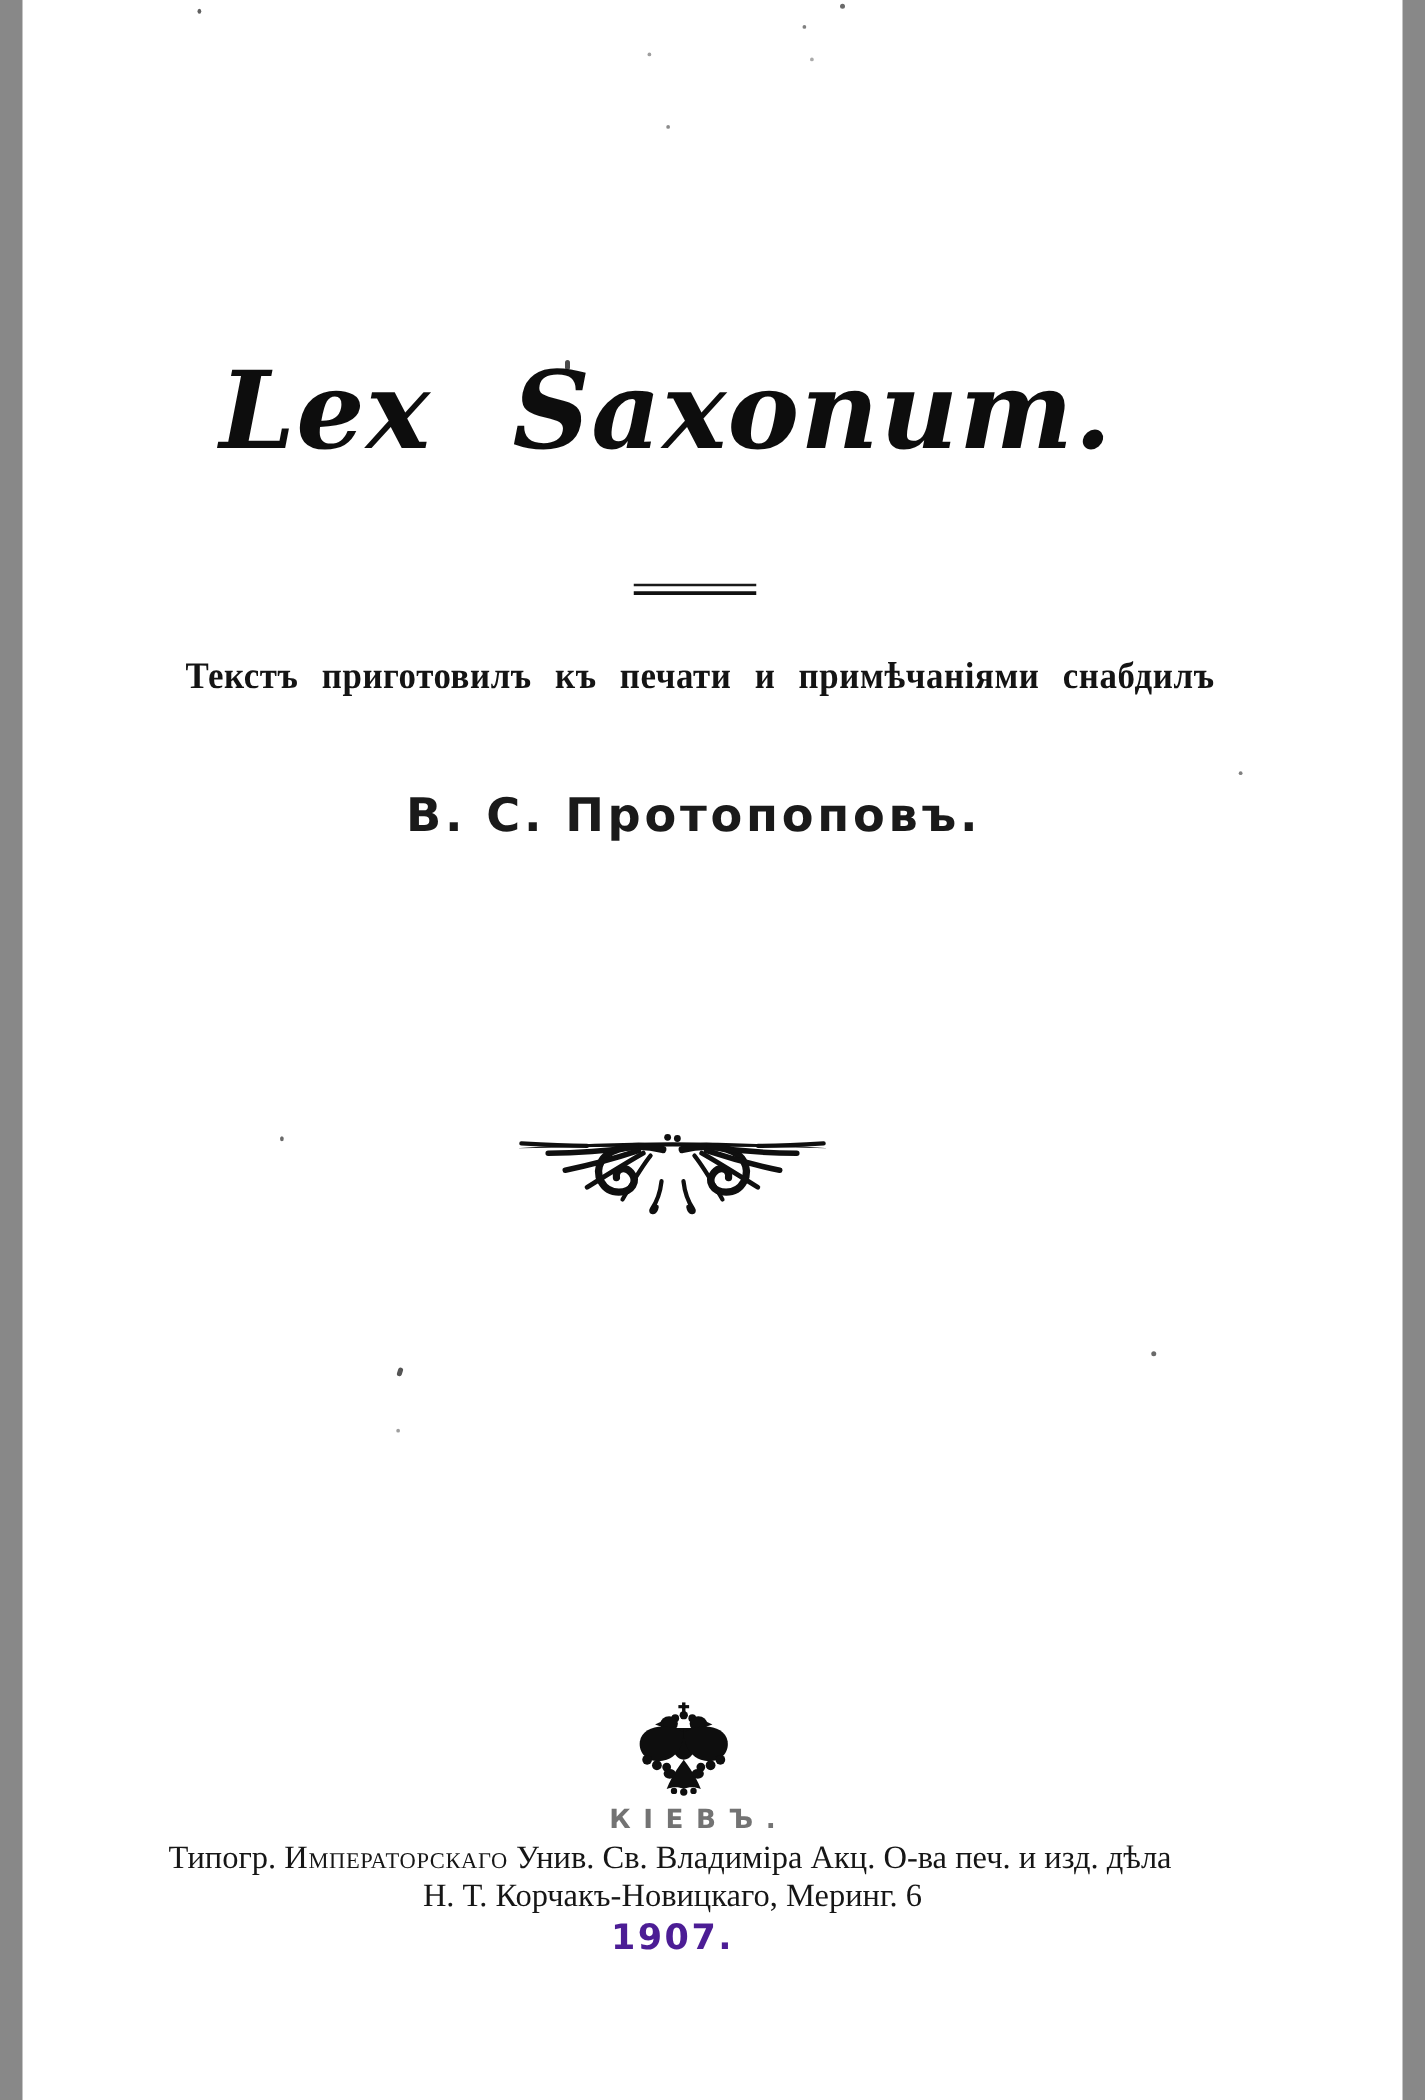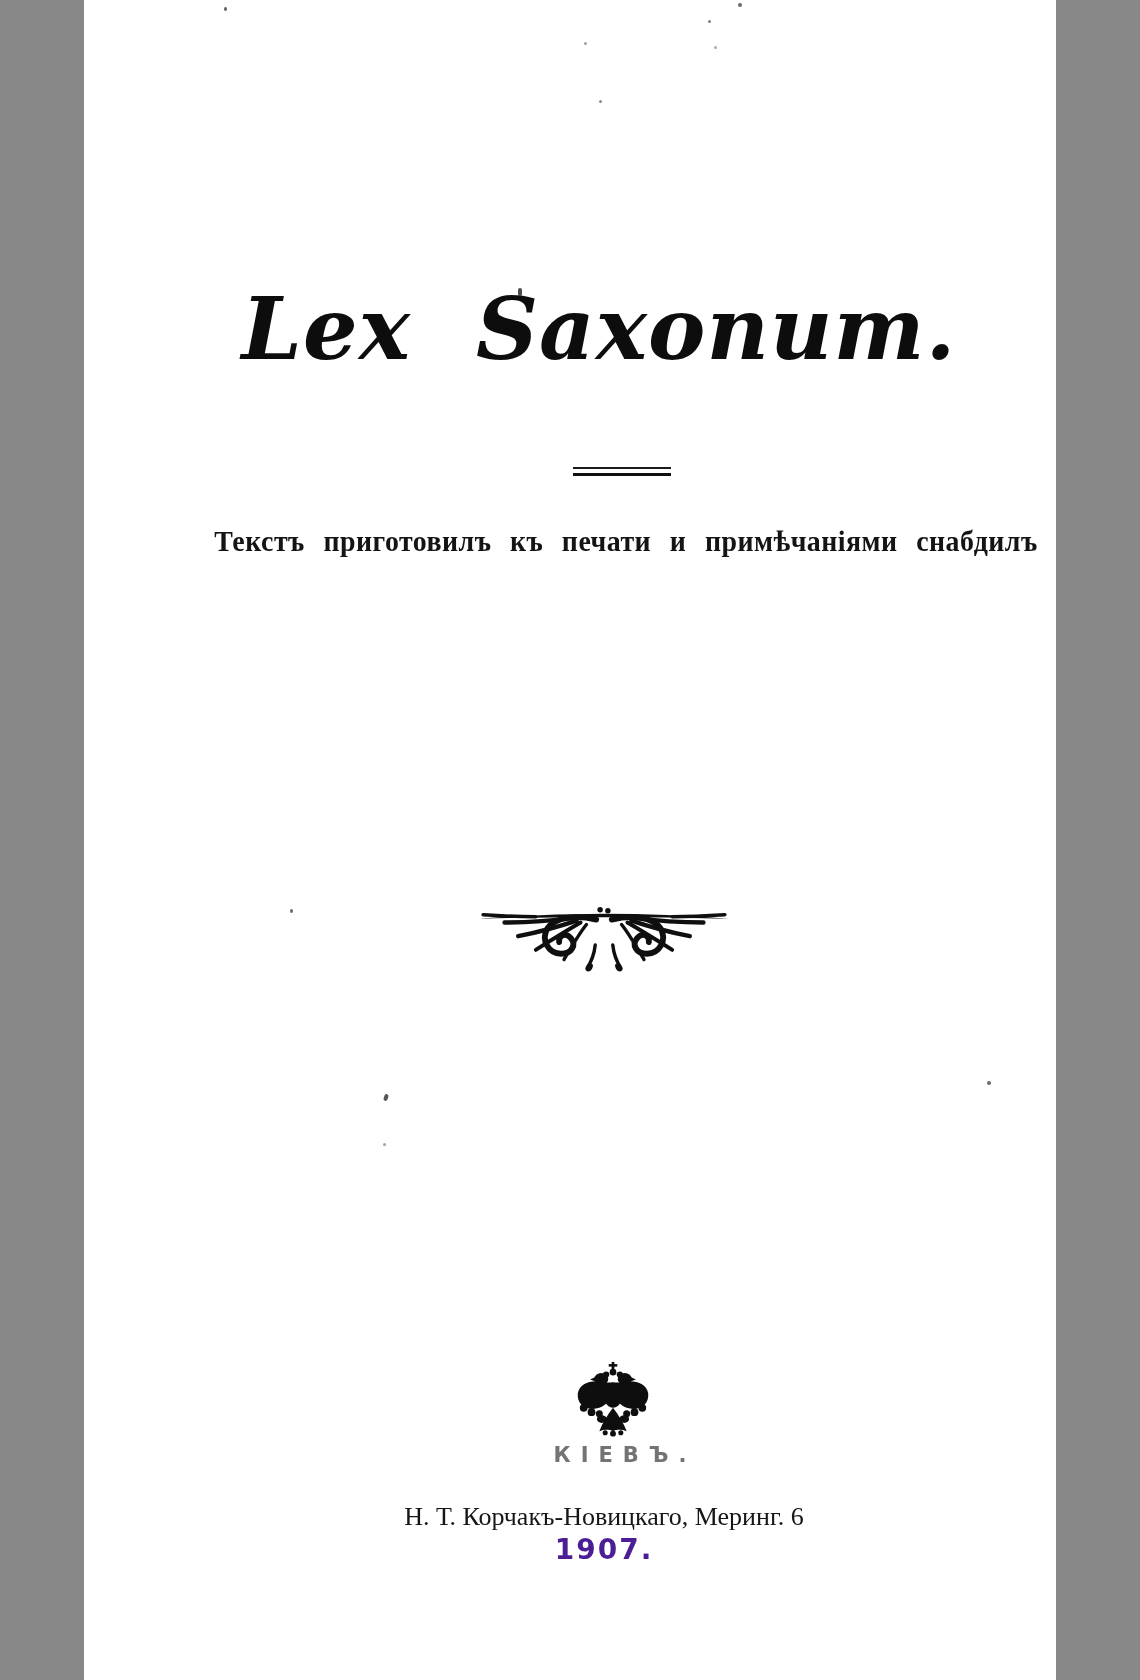--- a/index.html
+++ b/index.html
@@ -1,19 +1,19 @@
 <!DOCTYPE html>
 <html><head>
 <meta charset="utf-8">
 <style>
   html, body { margin: 0; padding: 0; }
   body { background: #888; }
   .page {
     position: relative;
-    width: 972px;
+    width: 1104px;
     height: 1680px;
     margin: 0 auto;
     background: #ffffff;
     overflow: hidden;
     color: #161616;
   }
   .abs-c {
     position: absolute;
     transform: translateX(-50%);
     white-space: nowrap;
@@ -95,20 +95,21 @@
   <div class="speck" style="left:300px; top:1094px; width:4px; height:7px; opacity:.8; border-radius:2px; transform:rotate(18deg);"></div>
   <div class="speck" style="left:903px; top:1081px; width:4px; height:4px; opacity:.7;"></div>
   <div class="speck" style="left:299px; top:1143px; width:3px; height:3px; opacity:.45;"></div>
 
   <div class="abs-c main-title" style="left:515px; top:278px;">Lex Saxonum.</div>
 
   <div class="divider-rule" style="left:489px; top:467px;"></div>
 
   <div class="abs-c subtitle" style="left:542px; top:524px;">Текстъ приготовилъ къ печати и примѣчаніями снабдилъ</div>
 
+  <div class="abs-c author" style="left:537px; top:631px;">В. С. Протопоповъ.</div>
 
   <svg class="ornament-svg" style="left:520px; top:904px;" width="256" height="78" viewBox="0 0 260 80" aria-hidden="true">
     <g fill="#0f0f0f" stroke="none">
       <path d="M2 15 Q130 5 258 15 Q130 12 2 15 Z"></path>
       <circle cx="126" cy="6" r="2.8"></circle>
       <circle cx="134" cy="7" r="2.8"></circle>
     </g>
     <g id="halfOrn" fill="none" stroke="#0f0f0f" stroke-linecap="round">
       <path d="M122 16 C 102 11, 80 13, 72 25 C 65 37, 73 51, 86 51 C 97 51, 102 42, 96 35 C 91 29, 83 32, 84 39" stroke-width="6"></path>
       <path d="M100 14 C 78 17, 52 19, 28 19" stroke-width="4.5"></path>
@@ -142,18 +143,21 @@
         <circle cx="20" cy="51.5" r="4"></circle>
         <circle cx="28" cy="53" r="3.6"></circle>
         <ellipse cx="30.5" cy="58.5" rx="5" ry="4"></ellipse>
       </g>
       <use href="#eagleHalf" transform="translate(84,0) scale(-1,1)"></use>
     </g>
   </svg>
 
   <div class="abs-c city" style="left:541px; top:1443px;">КІЕВЪ.</div>
 
+  <div class="abs-c imprint" style="left:518px; top:1471px;">
+    <span>Типогр. </span><span class="sc">Императорскаго</span><span> Унив. Св. Владиміра Акц. О-ва печ. и изд. дѣла</span>
+  </div>
 
   <div class="abs-c imprint" style="left:520px; top:1502px;">Н. Т. Корчакъ-Новицкаго, Меринг. 6</div>
 
   <div class="abs-c year" style="left:520px; top:1533px;">1907.</div>
 
 </div>
 
 </body></html>

